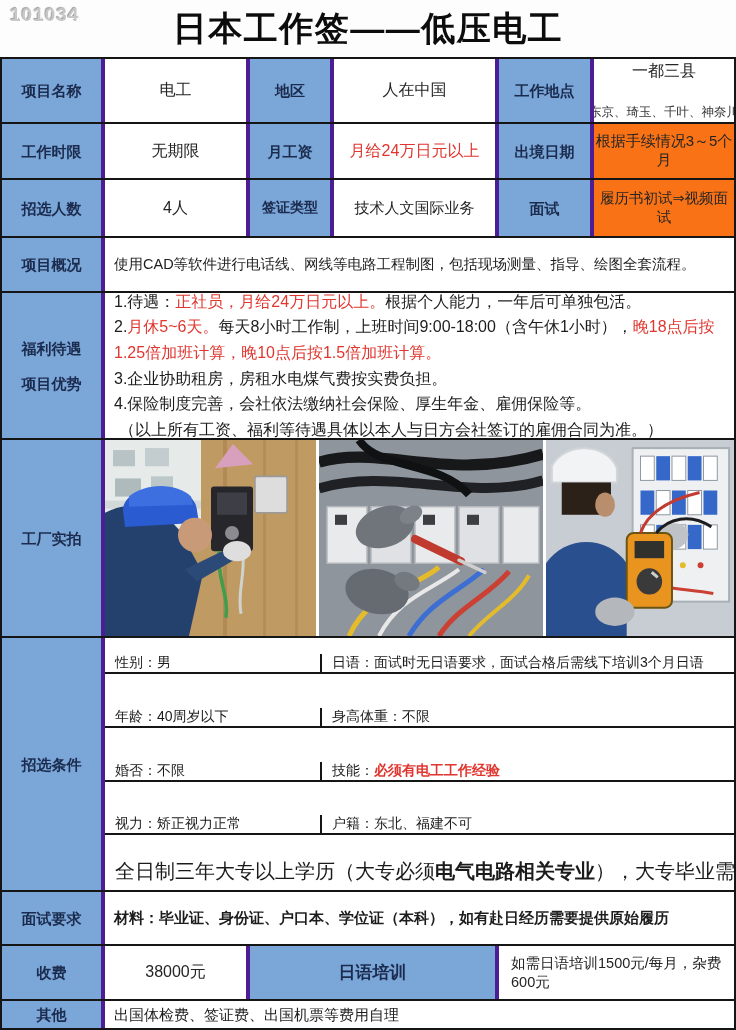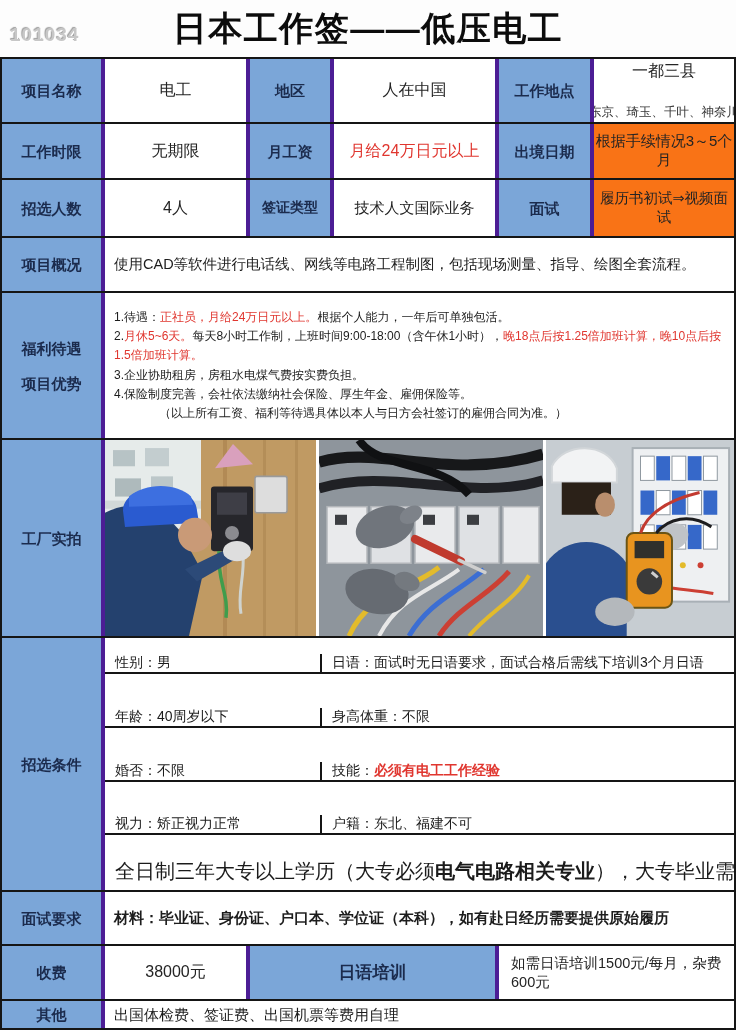--- a/index.html
+++ b/index.html
@@ -1,20 +1,20 @@
 <!DOCTYPE html>
 <html><head>
 <meta charset="utf-8">
 <style>
   *{margin:0;padding:0;box-sizing:border-box;}
   html,body{background:#ffffff;}
   body{font-family:"Liberation Sans","DejaVu Sans",sans-serif;}
   .page{width:736px;height:1030px;position:relative;background:#fefefe;overflow:hidden;}
   .titlebar{height:57px;position:relative;display:flex;align-items:center;justify-content:center;background:#fdfdfd;}
-  .watermark{position:absolute;left:10px;top:24px;font-size:19px;font-weight:bold;color:#c7c7c7;letter-spacing:1px;text-shadow:1px 1px 0 #ffffff,-1px -1px 1px #9f9f9f;}
+  .watermark{position:absolute;left:10px;top:4px;font-size:19px;font-weight:bold;color:#c7c7c7;letter-spacing:1px;text-shadow:1px 1px 0 #ffffff,-1px -1px 1px #9f9f9f;}
   .title{font-size:34px;font-weight:900;color:#0c0c0c;letter-spacing:1.5px;white-space:nowrap;}
   .tbl{position:absolute;left:0;top:57px;width:736px;height:973px;border:2px solid #151515;display:flex;flex-direction:column;background:#ffffff;}
   .row{display:flex;flex:none;border-bottom:2px solid #151515;min-height:0;}
   .row.last{border-bottom:none;flex:1;}
   .cell{border-right:4px solid #4c1d95;display:flex;align-items:center;justify-content:center;overflow:hidden;}
   .cell.end{border-right:none;}
   .lbl{background:#7BA6D8;font-weight:bold;font-size:15px;color:#1b2b4d;text-align:center;line-height:1.4;flex-direction:column;}
   .c1{width:103px;flex:none;}
   .c2{width:145px;flex:none;}
   .c3{width:84px;flex:none;}
@@ -22,22 +22,22 @@
   .c5{width:95px;flex:none;}
   .c6{flex:1;gap:20px;}
   .val{font-size:16px;color:#242424;text-align:center;}
   .red{color:#E0362F;}
   .bold{font-weight:bold;}
   .stack{flex-direction:column;}
   .gap14{gap:14px;}
   .small{font-size:12.5px;color:#333333;margin-top:2px;white-space:nowrap;}
   .tint{background:#f97316;}
   .text{flex:1;justify-content:flex-start;padding:4px 9px;font-size:14.5px;color:#1d1d1d;text-align:left;line-height:1.45;}
-  .welfare-body{flex:1;display:flex;flex-direction:column;justify-content:center;padding:5px 9px;font-size:12px;line-height:1.6;color:#1c1c1c;}
-  .wnote{padding-left:5px;margin-left:40px;}
+  .welfare-body{flex:1;display:flex;flex-direction:column;justify-content:center;padding:5px 9px;font-size:16px;line-height:1.6;color:#1c1c1c;}
+  .wnote{padding-left:5px;}
   .photos{flex:1;display:flex;gap:3px;background:#ffffff;min-width:0;}
   .photo{height:100%;min-width:0;}
   .p1{width:211px;flex:none;}
   .p2{width:224px;flex:none;}
   .p3{flex:1;}
   .photo svg{width:100%;height:100%;display:block;}
   .condgrid{flex:1;display:grid;grid-template-columns:217px 1fr;grid-template-rows:52px 56px 52px 54px 1fr;min-width:0;}
   .ccell{border-right:2px solid #151515;border-bottom:2px solid #151515;display:flex;align-items:center;padding:0 10px;font-size:14px;color:#1b1b1b;overflow:hidden;white-space:nowrap;}
   .ccell.r{border-right:none;}
   .ccell.edu{grid-column:1/3;border-bottom:none;border-right:none;font-size:20px;}

